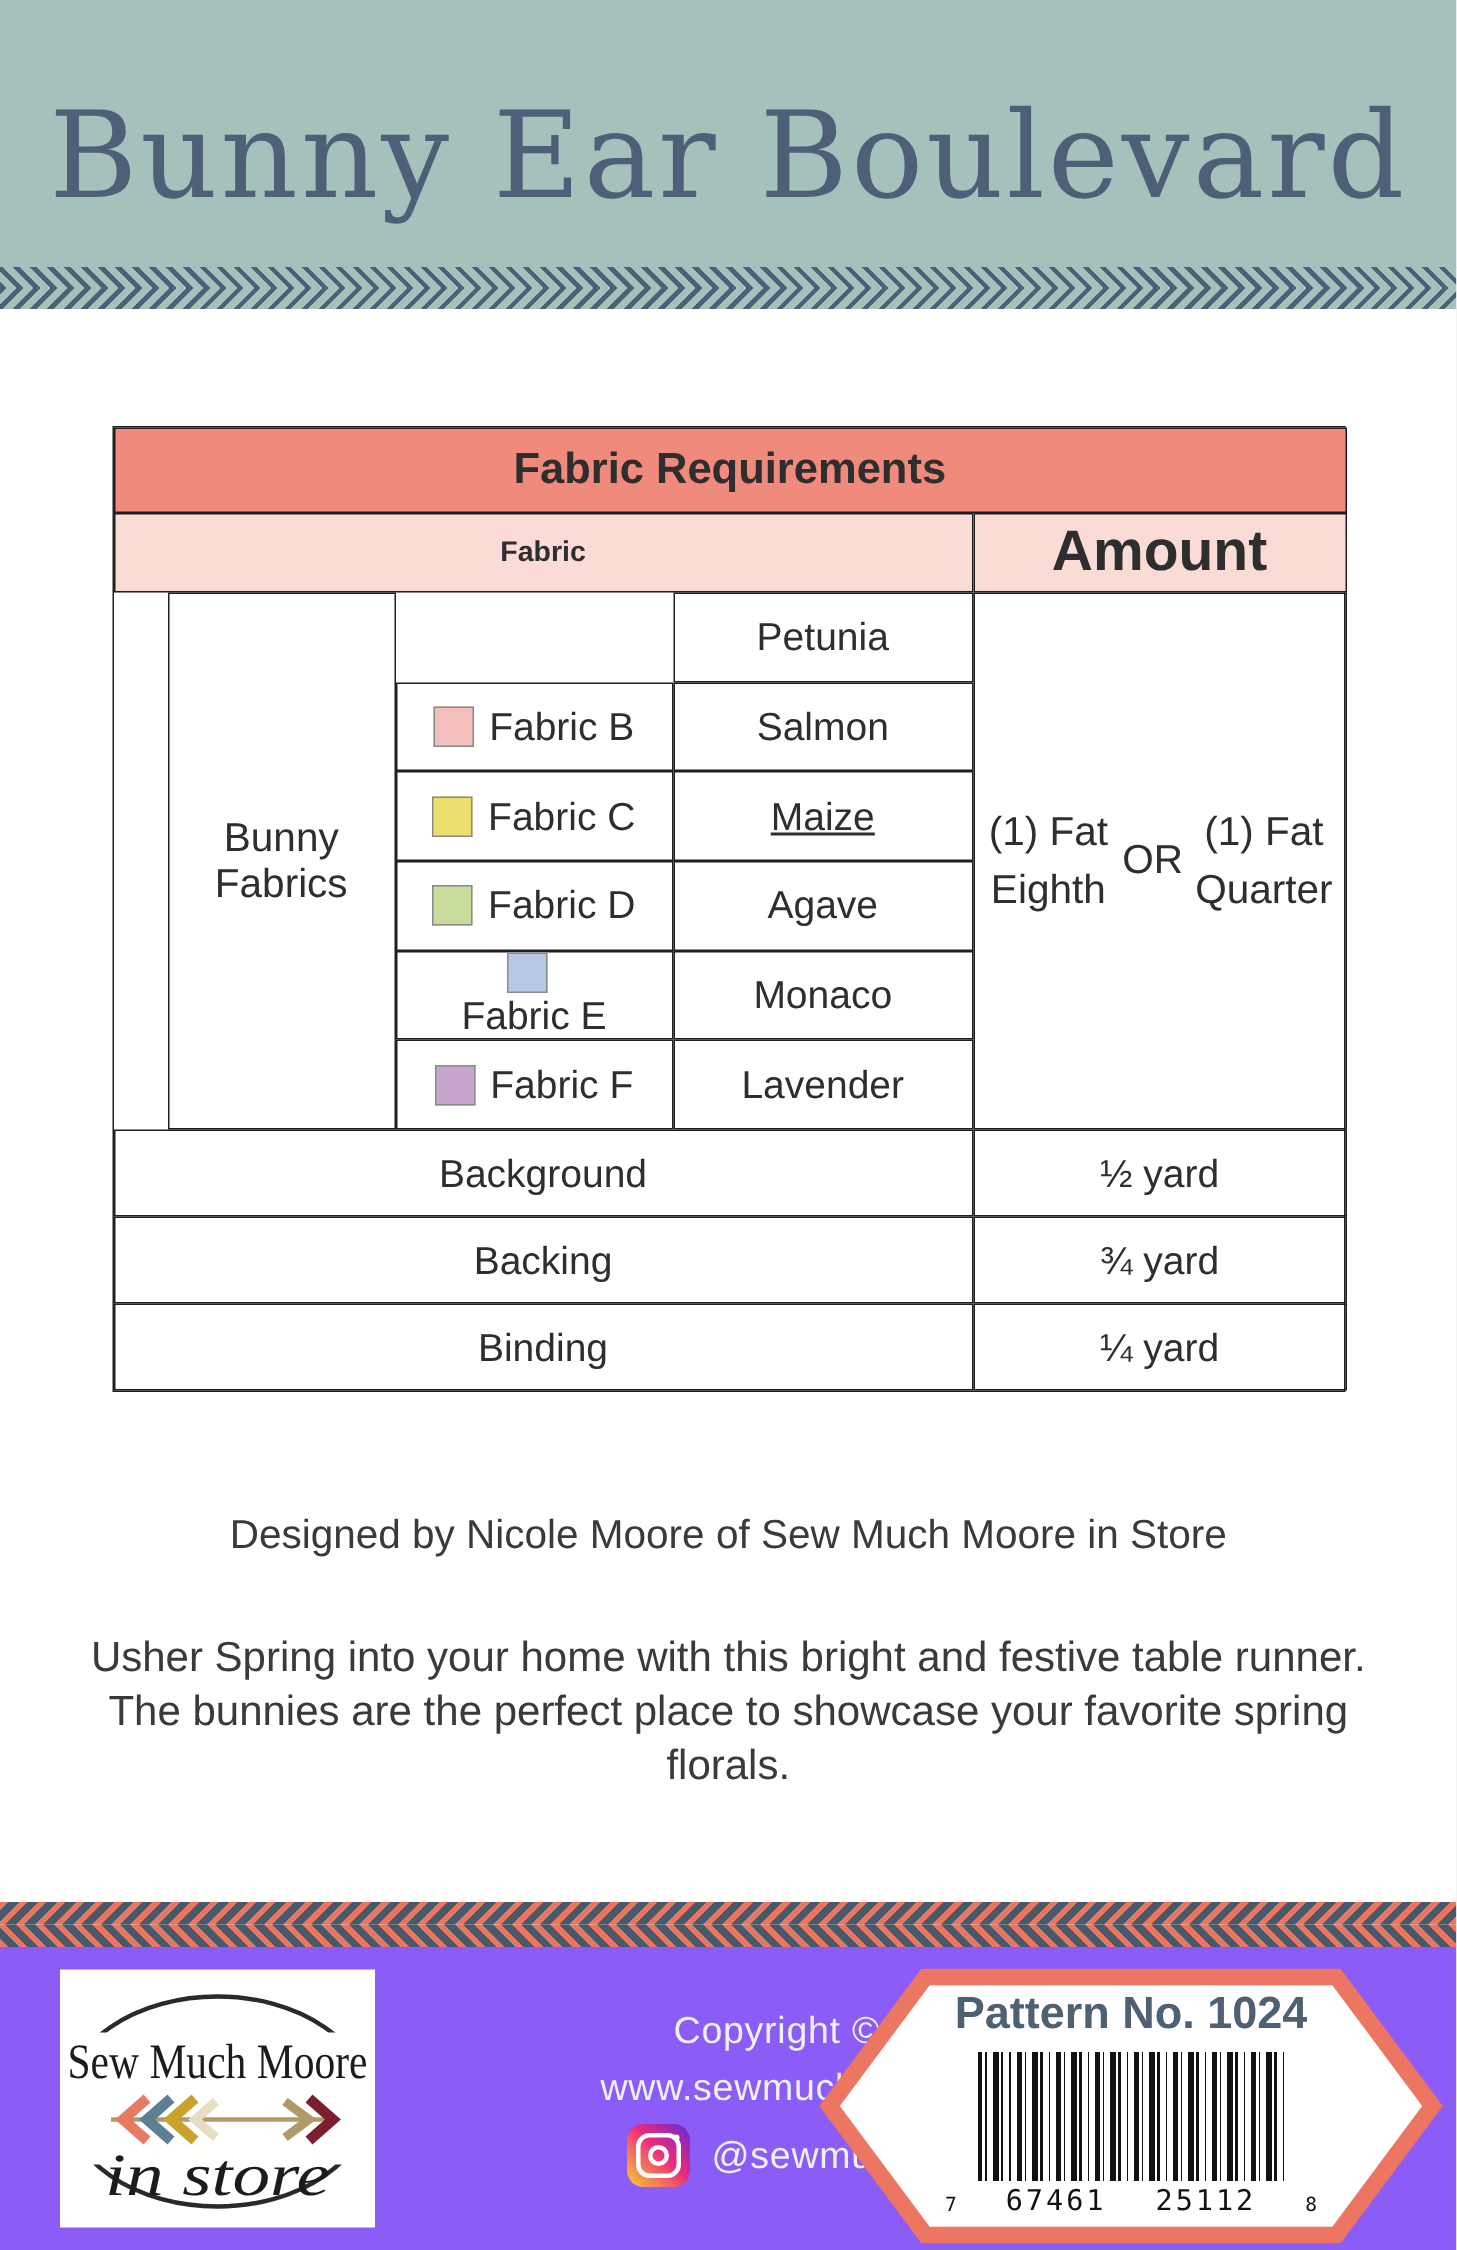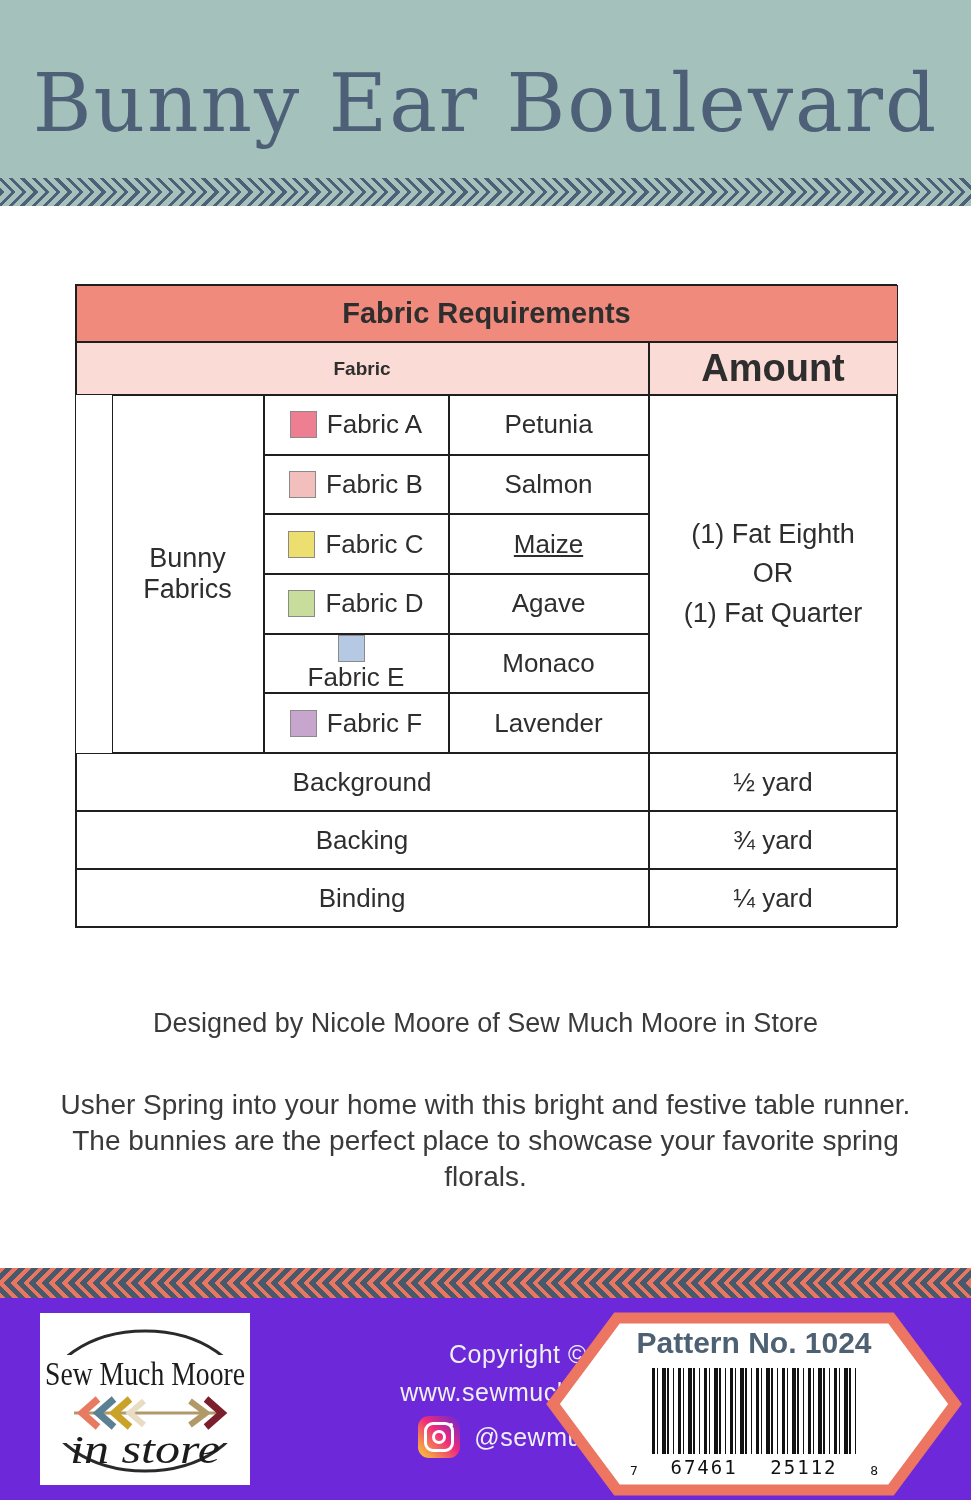--- a/index.html
+++ b/index.html
@@ -41,42 +41,42 @@
   }
   .cell {
     border:1.5px solid #1f1f1f;
     display:flex; align-items:center; justify-content:center;
     font-size:26px; text-align:center;
   }
   .cell-title { grid-column:1/5; background:#f08a7c; font-weight:bold; font-size:29px; }
   .cell-fabhead { grid-column:1/4; background:#fbdbd5; font-weight:bold; font-size:19px; }
   .cell-amthead { grid-column:4; background:#fbdbd5; font-weight:bold; font-size:38px; }
   .cell-group { grid-column:1; grid-row:3/9; font-size:27px;margin-left:36px; }
-  .cell-bunny-amount { grid-column:4; grid-row:3/9; flex-direction:column; line-height:1.45; font-size:27px; }
+  .cell-bunny-amount { grid-column:4; grid-row:3/9; flex-direction:row; line-height:1.45; font-size:27px; }
   .swatch {
     display:inline-block; width:27px; height:27px;
     border:1.5px solid #8a8a8a; margin-right:10px; flex:0 0 auto;
   }
   .fab-label-cell { justify-content:center; }
   .extra-label { grid-column:1/4; }
 
   
   .designed-by {
     margin-top:80px; text-align:center;
     font-size:27px; color:#3a3a3a;
   }
   .description {
     width:880px; margin:48px auto 0 auto; text-align:center;
     font-size:28px; line-height:36px; color:#3a3a3a;
   }
 
   
   .footer { position:absolute; left:0; right:0; bottom:0; }
   .footer-main {
-    height:202px; background:#6d28d9;
+    height:202px; background:#8b5cf6;
     display:flex; align-items:center;
     color:#eef1f4;
   }
   .logo-card {
     width:210px; height:172px; background:#ffffff;
     margin-left:40px; flex:0 0 auto; overflow:hidden;
   }
   .footer-center {
     flex:1 1 auto; display:flex; flex-direction:column;
     align-items:center; gap:9px; padding-right:120px;
@@ -143,24 +143,20 @@
   </div>
 
   <div class="fab-table">
     <div class="cell cell-title">Fabric Requirements</div>
 
     <div class="cell cell-fabhead">Fabric</div>
     <div class="cell cell-amthead">Amount</div>
 
     <div class="cell cell-group">Bunny Fabrics</div>
 
-    <div class="cell fab-label-cell" style="grid-column:2; grid-row:3;">
-      <span class="swatch" style="background-color: rgb(238, 127, 146);"></span>
-      <span>Fabric A</span>
-    </div>
     <div class="cell" style="grid-column:3; grid-row:3;">Petunia</div>
 
     <div class="cell fab-label-cell" style="grid-column:2; grid-row:4;">
       <span class="swatch" style="background-color: rgb(242, 191, 188);"></span>
       <span>Fabric B</span>
     </div>
     <div class="cell" style="grid-column:3; grid-row:4;">Salmon</div>
 
     <div class="cell fab-label-cell" style="grid-column:2; grid-row:5;">
       <span class="swatch" style="background-color: rgb(236, 223, 112);"></span>

